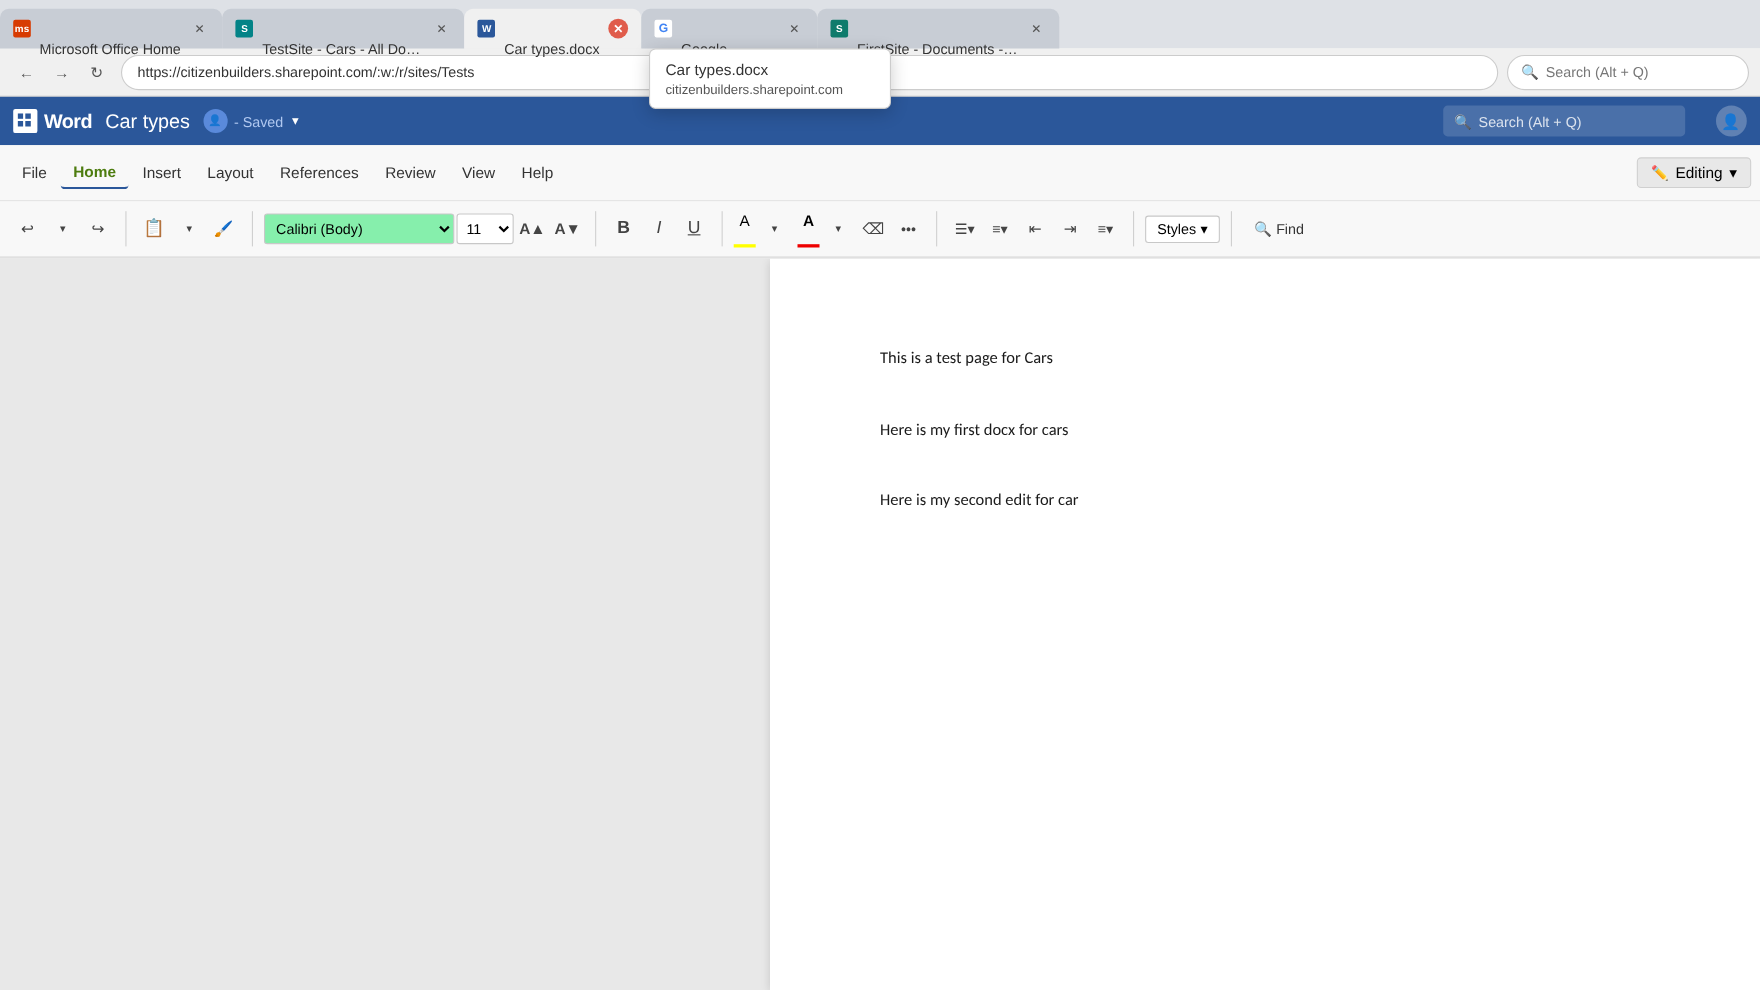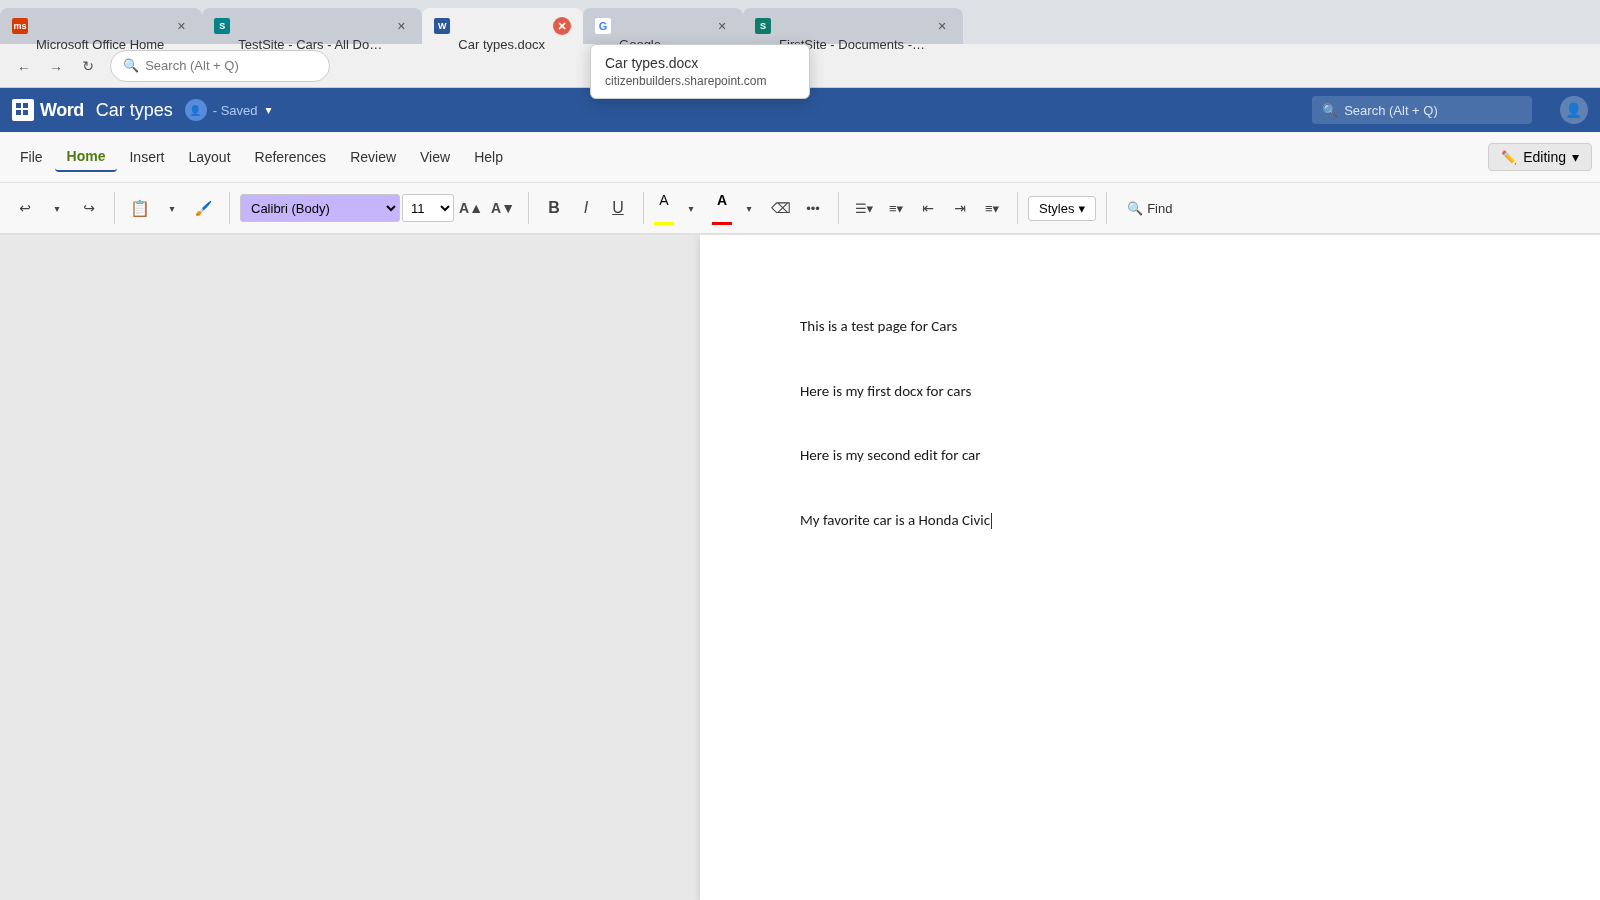--- a/index.html
+++ b/index.html
@@ -193,24 +193,24 @@
     .toolbar-btn {
       width: 30px; height: 30px;
       display: flex; align-items: center; justify-content: center;
       border-radius: 3px; cursor: pointer; font-size: 14px; color: #444;
       border: none; background: none;
     }
     .toolbar-divider {
       width: 1px; height: 32px; background: #d0d0d0; margin: 0 4px;
     }
     .font-select {
-      width: 160px; height: 28px;
+      width: 173px; height: 28px;
       border: 1px solid #c8c8c8; border-radius: 3px;
       font-size: 13px; padding: 0 6px;
-      background: #c4b5fd; cursor: pointer;
+      background: #86efac; cursor: pointer;
     }
     .font-size-select {
       width: 52px; height: 28px;
       border: 1px solid #c8c8c8; border-radius: 3px;
       font-size: 13px; padding: 0 4px;
       background: white; cursor: pointer;
     }
     .toolbar-group { display: flex; align-items: center; gap: 2px; }
     .bold-btn { font-weight: bold; font-size: 16px; }
     .italic-btn { font-style: italic; font-size: 16px; }
@@ -317,20 +317,23 @@
       <span class="tab-title">FirstSite - Documents - Al...</span>
       <div class="tab-close">✕</div>
     </div>
   </div>
 
   <div class="address-bar">
     <div class="nav-buttons">
       <button class="nav-btn">←</button>
       <button class="nav-btn">→</button>
       <button class="nav-btn">↻</button>
+    </div>
+    <div class="url-bar">
+      <span>https://citizenbuilders.sharepoint.com/:w:/r/sites/Tests</span>
     </div>
     <div class="search-bar">
       <span>🔍</span>
       <span>Search (Alt + Q)</span>
     </div>
   </div>
 
   <div class="word-header">
     <div style="display:flex;align-items:center;gap:6px;">
       <span style="display:inline-flex;width:22px;height:22px;background:#fff;border-radius:2px;align-items:center;justify-content:center;">
@@ -448,23 +451,20 @@
     <div class="doc-page">
       <div class="doc-line">
         <span>This is a test page for Cars</span>
       </div>
       <div class="doc-line">
         <span>Here is my first docx for cars</span>
       </div>
       <div class="doc-line">
         <span>Here is my second edit for car</span>
       </div>
-      <div class="doc-line">
-        <span>My favorite car is a Honda Civic</span><span class="cursor-blink"></span>
-      </div>
     </div>
   </div>
 
   <div class="tab-tooltip">
     <div class="tooltip-title">Car types.docx</div>
     <div class="tooltip-url">citizenbuilders.sharepoint.com</div>
   </div>
 
 </div>
 

